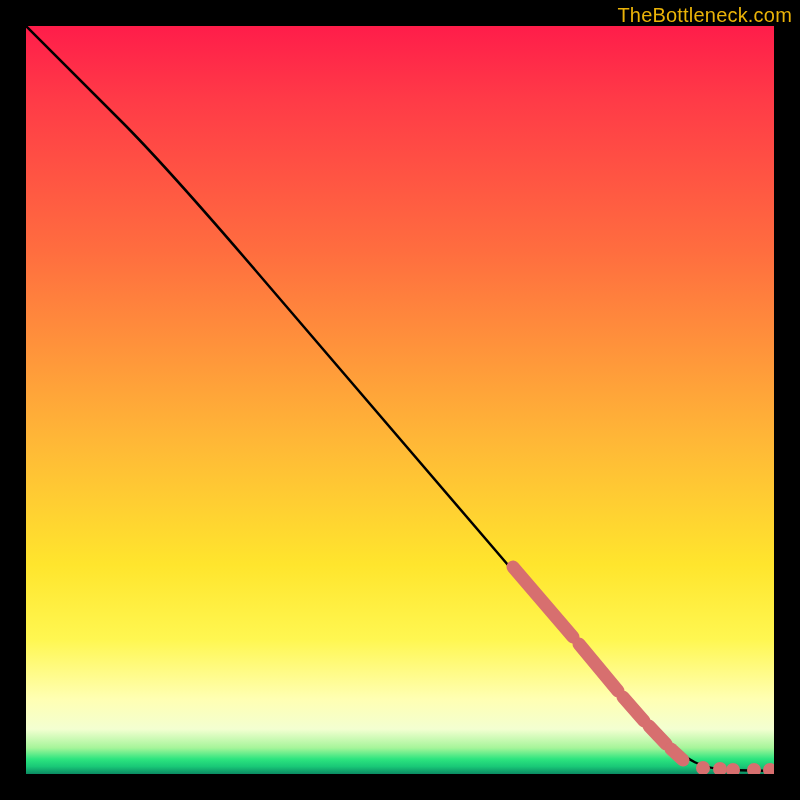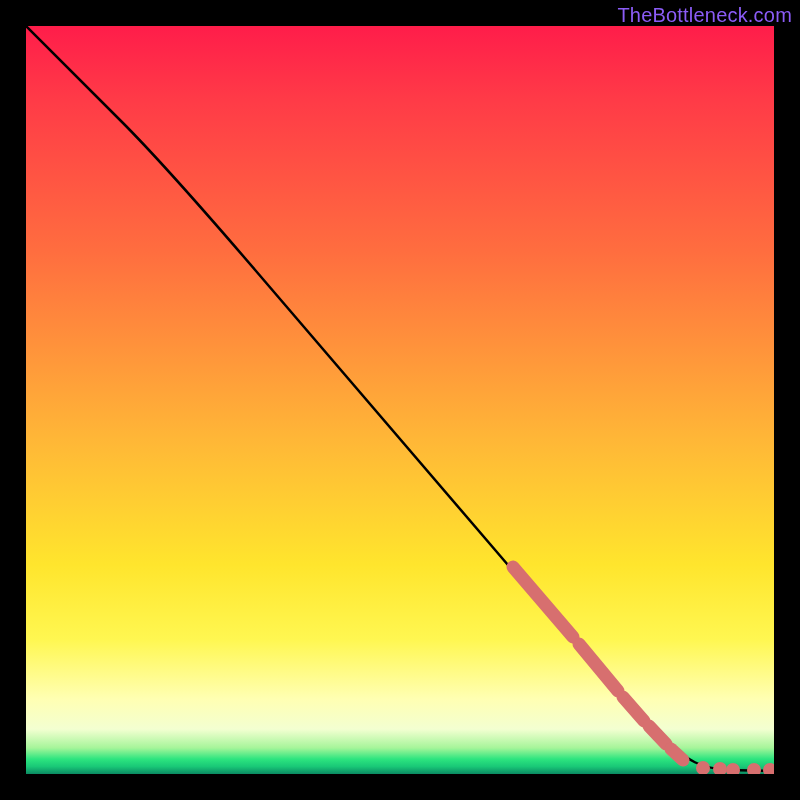--- a/index.html
+++ b/index.html
@@ -41,21 +41,21 @@
       #a6f59a 96.5%,
       #2de57f 98%,
       #19c877 99%,
       #0b8a63 100%
     );
   }
   .watermark {
     position: absolute;
     top: 4px;
     right: 8px;
-    color: #8b5cf6;
+    color: #eab308;
     font-size: 20px;
     letter-spacing: 0.2px;
     user-select: none;
   }
   svg.curve {
     position: absolute;
     inset: 0;
   }
 </style>
 </head>

